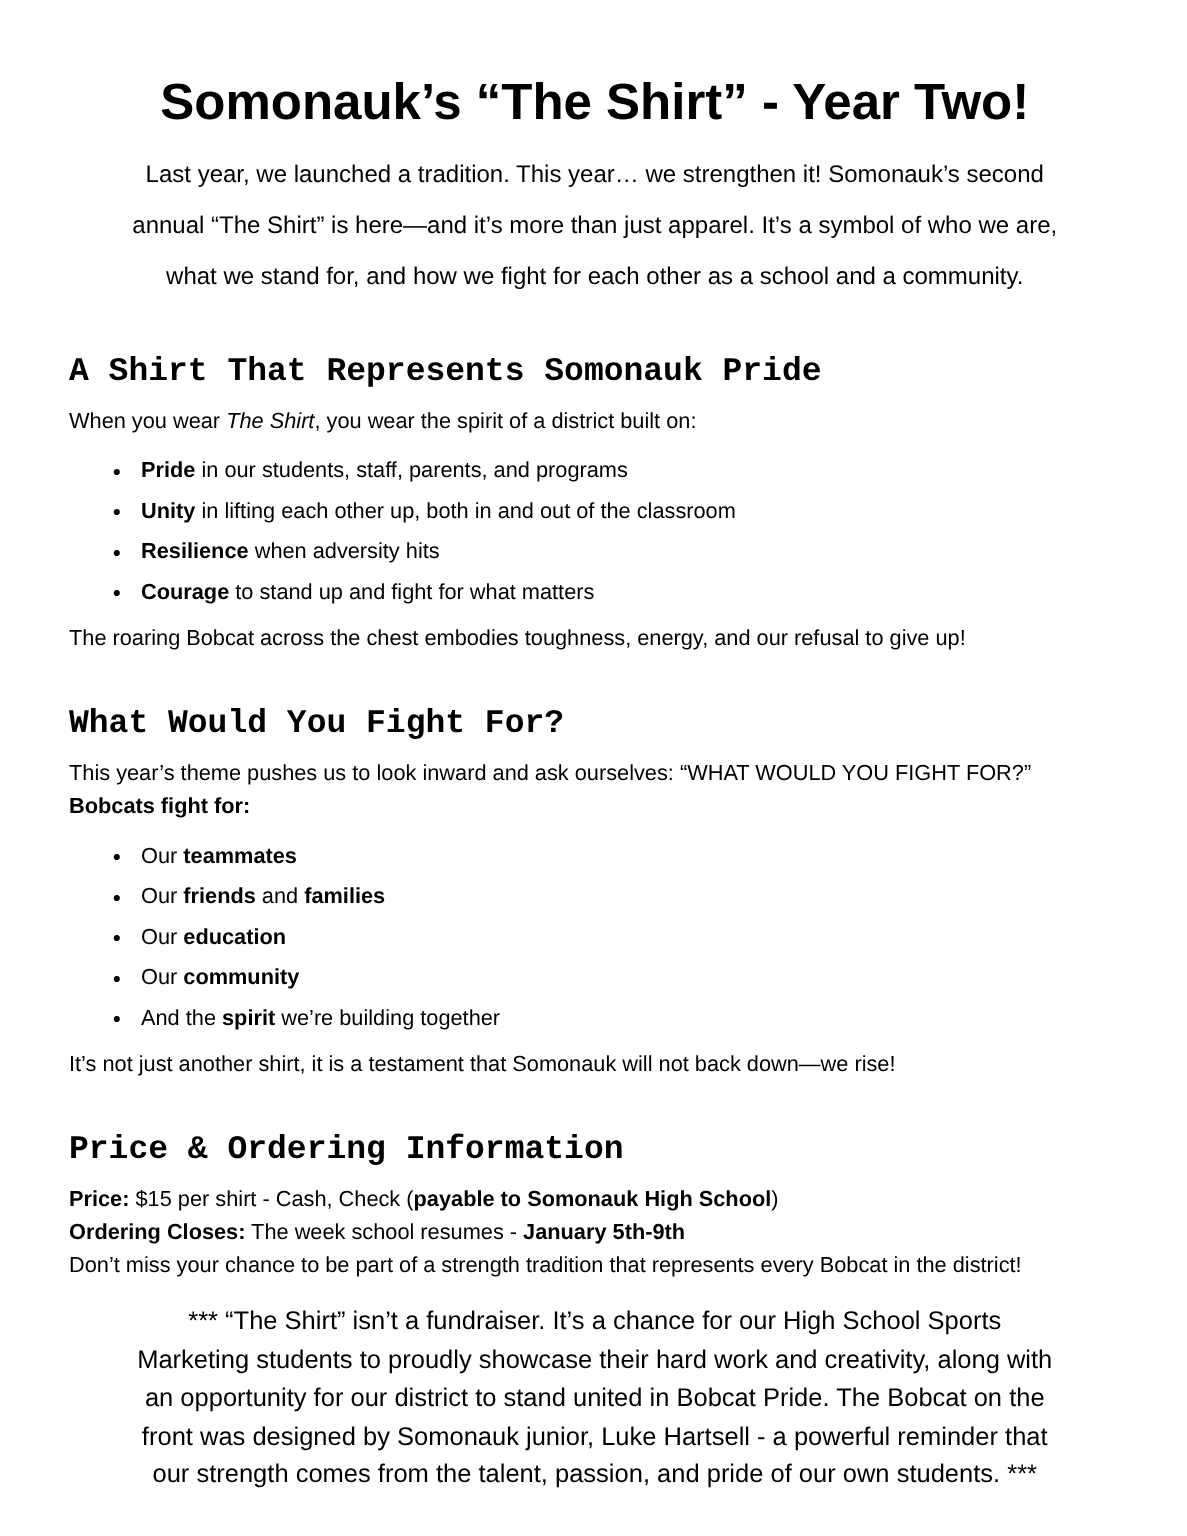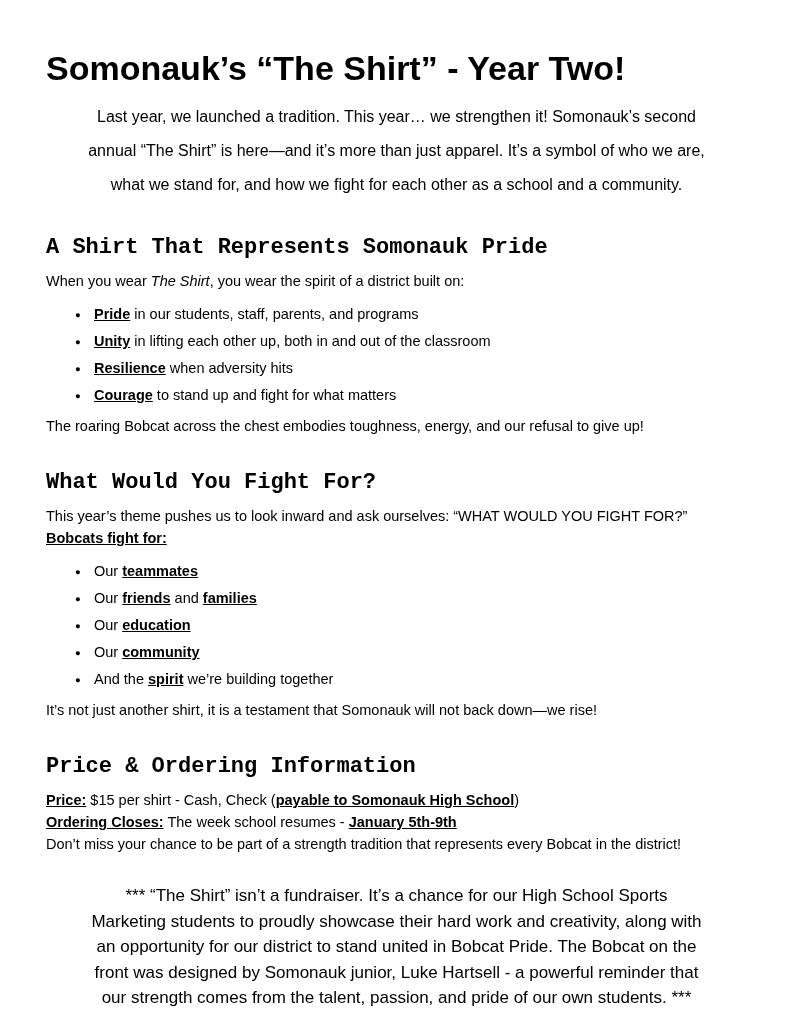--- a/index.html
+++ b/index.html
@@ -14,20 +14,21 @@
   .page {
     width: 791px;
     height: 1024px;
     padding: 48px 44px 0 46px;
     background: #ffffff;
   }
   .doc-title {
     font-size: 34px;
     line-height: 40px;
     font-weight: 700;
+    text-align: center;
     white-space: nowrap;
     margin: 0 0 12px 0;
   }
   .intro {
     font-size: 16px;
     line-height: 34px;
     text-align: center;
   }
   h2.section-heading {
     font-size: 22px;
@@ -65,26 +66,26 @@
     left: 29px;
     top: 1px;
     font-size: 9.5px;
   }
   .price-lines div {
     font-size: 14.5px;
     line-height: 22px;
     white-space: nowrap;
   }
   .footnote {
-    margin-top: 28px;
+    margin-top: 13px;
     font-size: 17px;
     line-height: 25.5px;
     text-align: center;
   }
-  .b { font-weight: 700; text-decoration: underline; }
+  .b { font-weight: 700; }
   .i { font-style: italic; }
 </style>
 </head>
 <body>
 
 <div class="page">
 
   <h1 class="doc-title">Somonauk’s “The Shirt” - Year Two!</h1>
 
   <p class="intro">Last year, we launched a tradition. This year… we strengthen it! Somonauk’s second<br>annual “The Shirt” is here—and it’s more than just apparel. It’s a symbol of who we are,<br>what we stand for, and how we fight for each other as a school and a community.</p>

